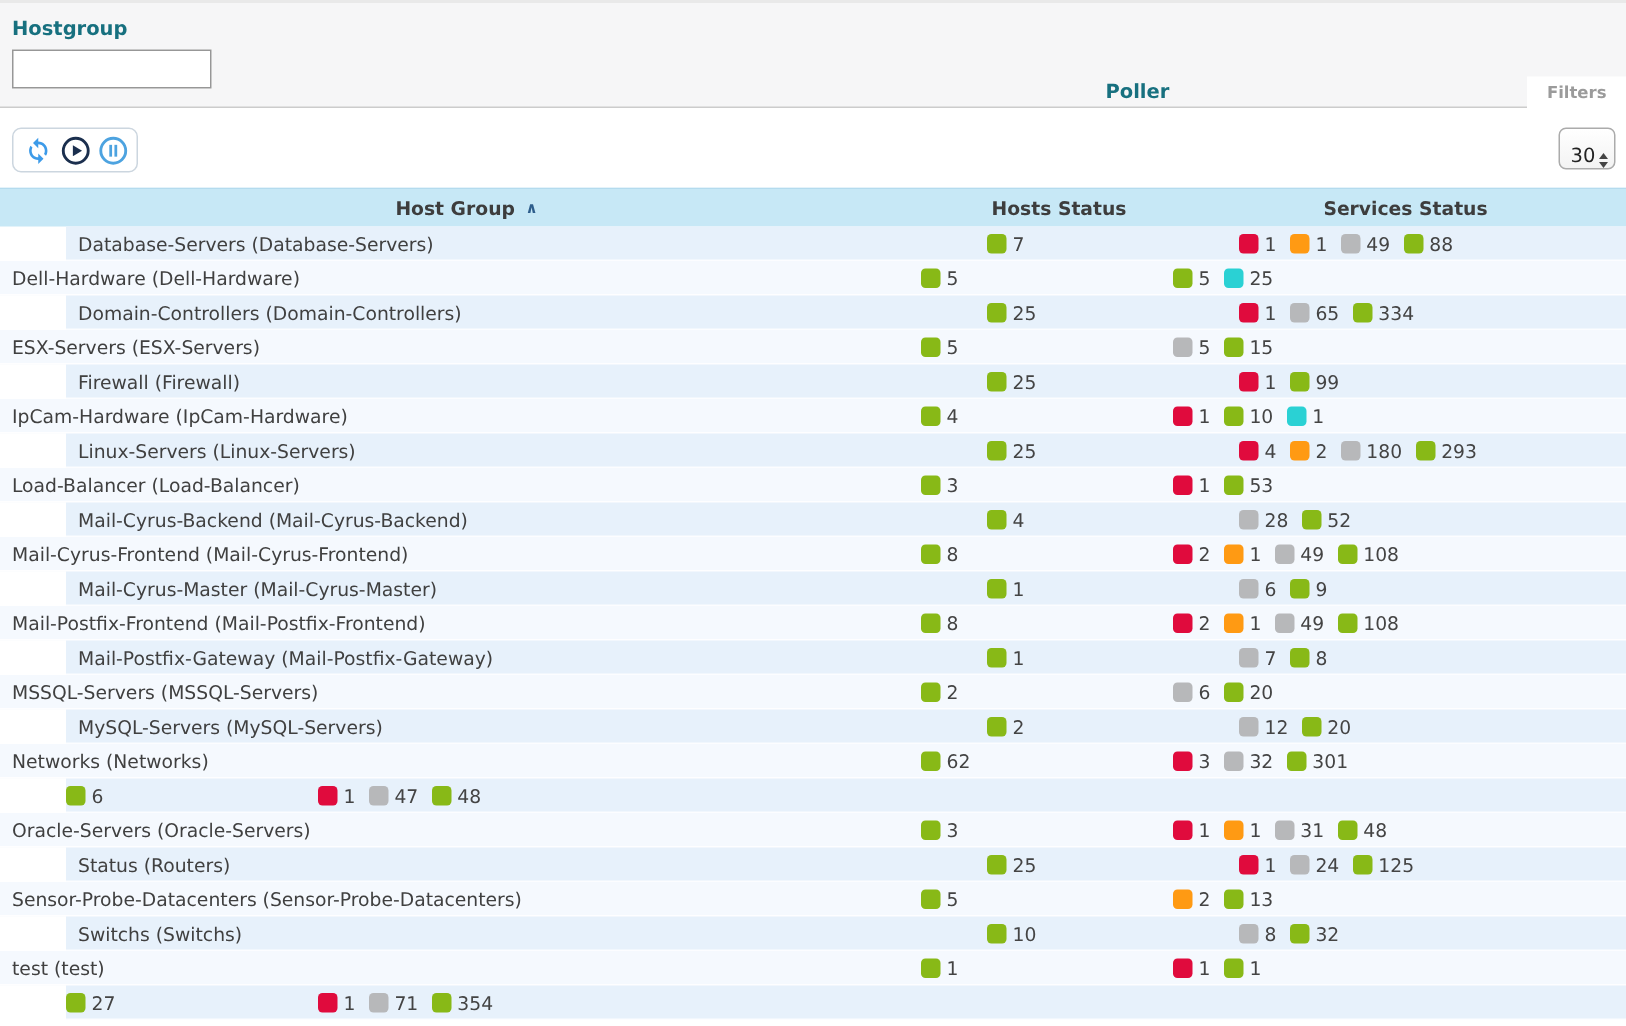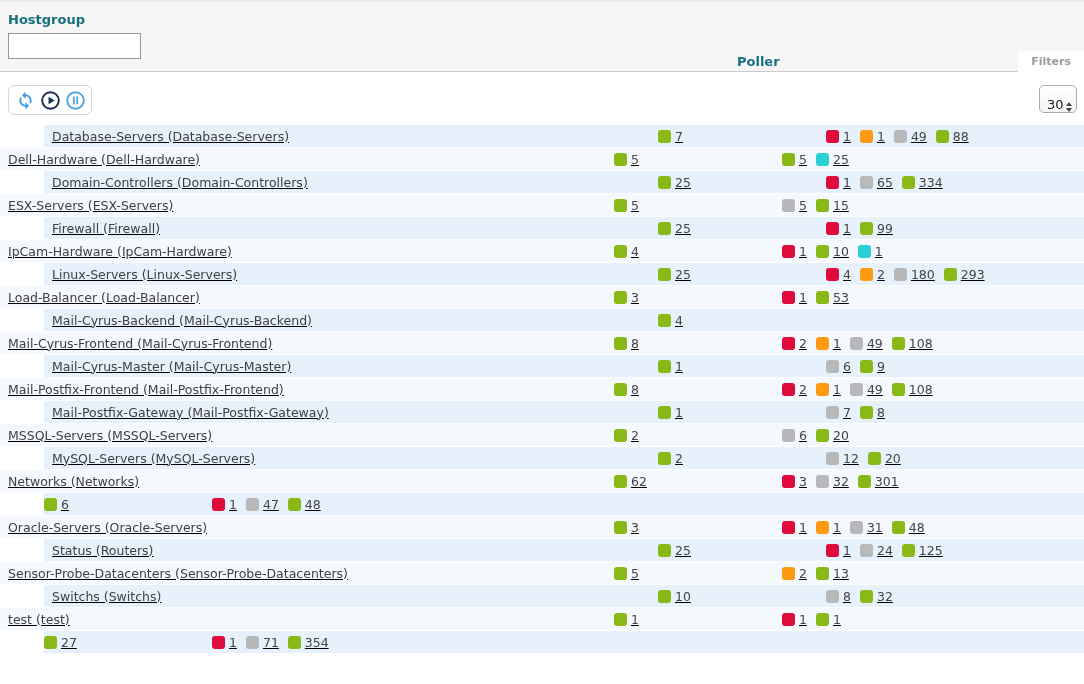--- a/index.html
+++ b/index.html
@@ -1,17 +1,17 @@
 <!DOCTYPE html>
 <html style="--label-teal: #17707f; --header-bg: #c7e8f6; --row-odd: #e7f1fb; --row-even: #f5f9fe;"><head>
 <meta charset="utf-8">
 <style>
   * { box-sizing: border-box; margin: 0; padding: 0; }
   body { margin: 0; font-family: "DejaVu Sans", "Liberation Sans", sans-serif; background: #fff; }
-  .page { position: relative; width: 1084px; height: 684px; overflow: hidden; background: #fff; text-decoration: underline; }
+  .page { position: relative; width: 1084px; height: 684px; overflow: hidden; background: #fff; }
 
   
   .filter-panel {
     position: relative; height: 72px;
     background: #f6f6f7;
     border-top: 2px solid #e9e9e9;
     border-bottom: 1px solid #cccccc;
   }
   .field { position: absolute; }
   .field-label { display: block; font-size: 13px; font-weight: bold; color: var(--label-teal); margin-bottom: 6px; }
@@ -112,20 +112,31 @@
     </div>
     <div class="select-box page-size-select">
       <span>30</span>
       <span class="sel-arrows">
           <span class="tri-up"></span>
           <span class="tri-down"></span>
         </span>
     </div>
   </div>
 
+  <div class="table-header">
+    <div class="col-name">
+      <span>Host Group</span><span class="sort-caret">∧</span>
+    </div>
+    <div class="col-hosts">
+      <span>Hosts Status</span>
+    </div>
+    <div class="col-services">
+      <span>Services Status</span>
+    </div>
+  </div>
 
   <div class="table-body">
       <div class="row odd">
         <div class="cell-name">Database-Servers (Database-Servers)</div>
         <div class="cell-hosts">
           <span class="badge-group">
             <span class="badge" style="background: rgb(136, 185, 23);"></span>
             <span class="badge-count">7</span>
           </span>
         </div>
@@ -298,20 +309,30 @@
         </div>
       </div>
       <div class="row odd">
         <div class="cell-name">Mail-Cyrus-Backend (Mail-Cyrus-Backend)</div>
         <div class="cell-hosts">
           <span class="badge-group">
             <span class="badge" style="background: rgb(136, 185, 23);"></span>
             <span class="badge-count">4</span>
           </span>
         </div>
+        <div class="cell-services">
+          <span class="badge-group">
+            <span class="badge" style="background: rgb(183, 184, 186);"></span>
+            <span class="badge-count">28</span>
+          </span>
+          <span class="badge-group">
+            <span class="badge" style="background: rgb(136, 185, 23);"></span>
+            <span class="badge-count">52</span>
+          </span>
+        </div>
       </div>
       <div class="row even">
         <div class="cell-name">Mail-Cyrus-Frontend (Mail-Cyrus-Frontend)</div>
         <div class="cell-hosts">
           <span class="badge-group">
             <span class="badge" style="background: rgb(136, 185, 23);"></span>
             <span class="badge-count">8</span>
           </span>
         </div>
         <div class="cell-services">

